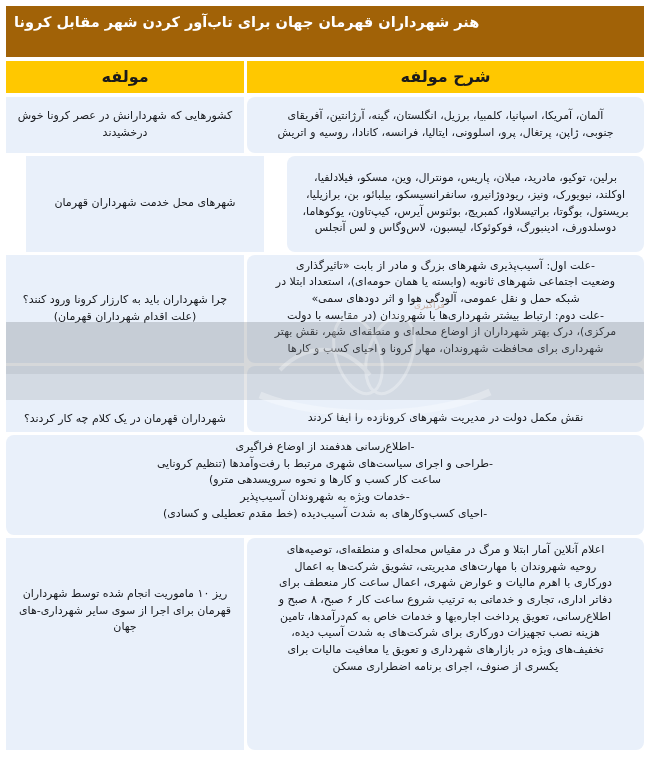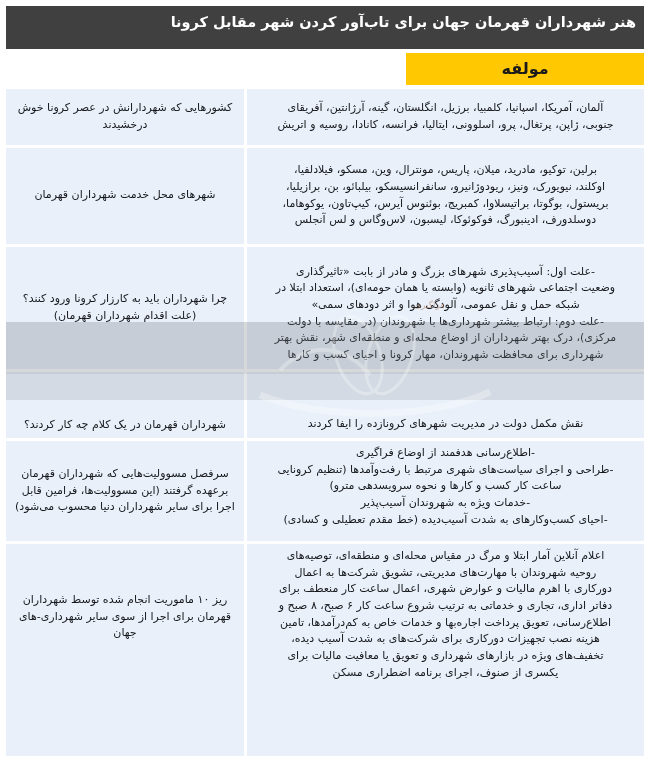--- a/index.html
+++ b/index.html
@@ -19,27 +19,27 @@
     height: 760px;
     box-sizing: border-box;
     padding: 6px 6px 4px 6px;
     background: #ffffff;
     display: flex;
     flex-direction: column;
     position: relative;
   }
   
   .title-bar {
-    background: #404040;
+    background: #a16207;
     color: #ffffff;
-    text-align: right;
+    text-align: left;
     font-size: 14.5px;
     font-weight: bold;
     line-height: 1.35;
-    padding: 7px 8px 16px 8px;
+    padding: 7px 8px 24px 8px;
     letter-spacing: -0.2px;
     flex: 0 0 auto;
   }
   .title-gap { height: 4px; flex: 0 0 auto; }
 
   
   .head-row {
     display: flex;
     flex-direction: row;
     flex: 0 0 auto;
@@ -87,37 +87,38 @@
   .cell.label {
     flex: 0 0 238px;
     justify-content: center;
     text-align: center;
     font-weight: normal;
   }
   .cell.desc {
     flex: 1 1 auto;
     justify-content: center;
     text-align: center;
+    border-radius: 8px;
   }
   .cell.desc .inner { width: 100%; }
 
   
   .r0 .cell { min-height: 56px; }
-  .r1 .cell { min-height: 96px; }
+  .r1 .cell { min-height: 96px; margin-left: 20px; }
   .r2 .cell { min-height: 96px; }
   .r3 .cell { min-height: 66px; }
   .r4 .cell { min-height: 100px; }
   .r5 .cell { min-height: 212px; }
 
   .r3 .cell.desc { align-items: flex-end; }
   .r3 .cell.label { align-items: flex-end; padding-bottom: 4px;}
   .r5 .cell.label { align-items: flex-start; padding-top: 48px; }
   .r5 .cell.desc  { align-items: flex-start; padding-top: 4px; }
   .r4 .cell.desc  { align-items: flex-start; padding-top: 4px; }
-  .r2 .cell.desc  { align-items: flex-start; padding-top: 17px; }
+  .r2 .cell.desc  { align-items: flex-start; padding-top: 3px; }
 
   .line { display: block; }
 
   
   .watermark {
     position: absolute;
     pointer-events: none;
     left: 0; top: 0; right: 0; bottom: 0;
     overflow: hidden;
     z-index: 5;
@@ -150,20 +151,21 @@
 </head>
 <body>
 
 <div class="table-wrap">
 
   <div class="title-bar">هنر شهرداران قهرمان جهان برای تاب‌آور کردن شهر مقابل کرونا</div>
 
   <div class="title-gap"></div>
 
   <div class="head-row">
+    <div class="head-cell col-desc">شرح مولفه</div>
     <div class="head-cell col-label">مولفه</div>
   </div>
 
   <div class="head-gap"></div>
 
   <div class="body-rows">
 
     <div class="data-row r0">
       <div class="cell desc">
         <div class="inner">
@@ -212,21 +214,20 @@
     <div class="data-row r4">
       <div class="cell desc">
         <div class="inner">
           <span class="line">-اطلاع‌رسانی هدفمند از اوضاع فراگیری</span>
           <span class="line">-طراحی و اجرای سیاست‌های شهری مرتبط با رفت‌وآمدها (تنظیم کرونایی</span>
           <span class="line">ساعت کار کسب و کارها و نحوه سرویسدهی مترو)</span>
           <span class="line">-خدمات ویژه به شهروندان آسیب‌پذیر</span>
           <span class="line">-احیای کسب‌وکارهای به شدت آسیب‌دیده (خط مقدم تعطیلی و کسادی)</span>
         </div>
       </div>
-      <div class="cell label">سرفصل مسوولیت‌هایی که شهرداران قهرمان برعهده گرفتند (این مسوولیت‌ها، فرامین قابل اجرا برای سایر شهرداران دنیا محسوب می‌شود)</div>
     </div>
 
     <div class="data-row r5">
       <div class="cell desc">
         <div class="inner">
           <span class="line">اعلام آنلاین آمار ابتلا و مرگ در مقیاس محله‌ای و منطقه‌ای، توصیه‌های</span>
           <span class="line">روحیه شهروندان با مهارت‌های مدیریتی، تشویق شرکت‌ها به اعمال</span>
           <span class="line">دورکاری با اهرم مالیات و عوارض شهری، اعمال ساعت کار منعطف برای</span>
           <span class="line">دفاتر اداری، تجاری و خدماتی به ترتیب شروع ساعت کار ۶ صبح، ۸ صبح و</span>
           <span class="line">اطلاع‌رسانی، تعویق پرداخت اجاره‌بها و خدمات خاص به کم‌درآمدها، تامین</span>

